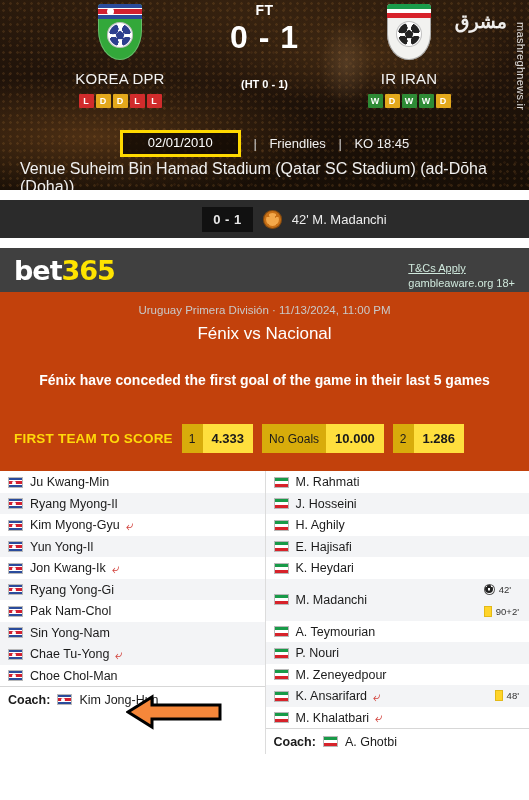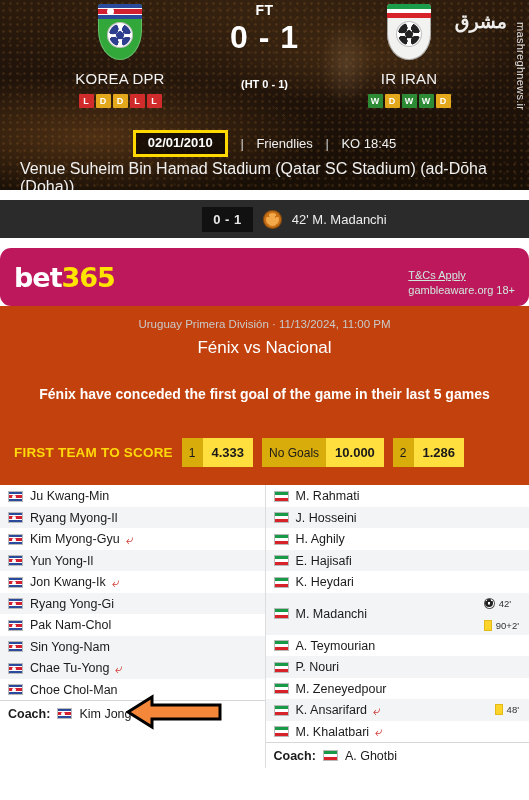--- a/index.html
+++ b/index.html
@@ -131,23 +131,23 @@
     position: absolute; right: 2px; top: 22px;
     color: rgba(255,255,255,.86); font-size: 11px;
     writing-mode: vertical-rl; letter-spacing: .3px;
   }
 
   .meta-line {
     position: absolute; left: 0; right: 0; top: 130px;
     text-align: center; color: #efefef; font-size: 13px;
   }
   .date-highlight {
-    display: inline-block; padding: 3px 12px 4px;
+    display: inline-block; padding: 3px 25px 4px;
     border: 3px solid #ffd900; background: rgba(15,8,3,.75);
-    color: #ffffff; font-size: 13px; line-height: 1.1; vertical-align: middle; font-weight: bold;
+    color: #ffffff; font-size: 13px; line-height: 1.1; vertical-align: middle;
   }
   .meta-sep { display: inline-block; color: #cfcfcf; padding: 0 9px; vertical-align: middle; }
   .meta-text { vertical-align: middle; }
   .venue-line {
     position: absolute; left: 0; right: 0; top: 160px;
     color: #f0f0f0; font-size: 16px; padding-left: 20px;
   }
 
   
   .white-gap { height: 10px; background: #ffffff; }
@@ -174,24 +174,23 @@
     background:
       radial-gradient(circle at 50% 6%, #f3a84a 0 26%, rgba(0,0,0,0) 27%),
       radial-gradient(circle at 94% 60%, #f3a84a 0 26%, rgba(0,0,0,0) 27%),
       radial-gradient(circle at 6% 60%, #f3a84a 0 26%, rgba(0,0,0,0) 27%),
       radial-gradient(circle at 50% 96%, #f3a84a 0 26%, rgba(0,0,0,0) 27%);
   }
   .goal-text { color: #ececec; font-size: 13px; }
 
   
   .bet-banner {
-    height: 58px; background: #be185d;
+    height: 44px; background: #404040;
     display: flex; align-items: center; justify-content: space-between;
     padding: 0 14px;
-    border-radius: 11px;
   }
   .bet-logo { font-size: 27px; font-weight: 800; letter-spacing: -1px; font-family: "DejaVu Sans", sans-serif; }
   .bet-logo .bet { color: #ffffff; }
   .bet-logo .n365 { color: #ffe400; }
   .bet-legal { text-align: left; line-height: 1.35; margin-top: 12px; }
   .bet-legal .tcs { color: #cfe8dc; font-size: 11px; text-decoration: underline; display: block; }
   .bet-legal .ga { color: #cfe8dc; font-size: 11px; display: block; }
 
   .bet-body { background: #c2410c; padding: 12px 14px 18px; }
   .bet-league { text-align: center; color: #c9c9c9; font-size: 11.5px; }

